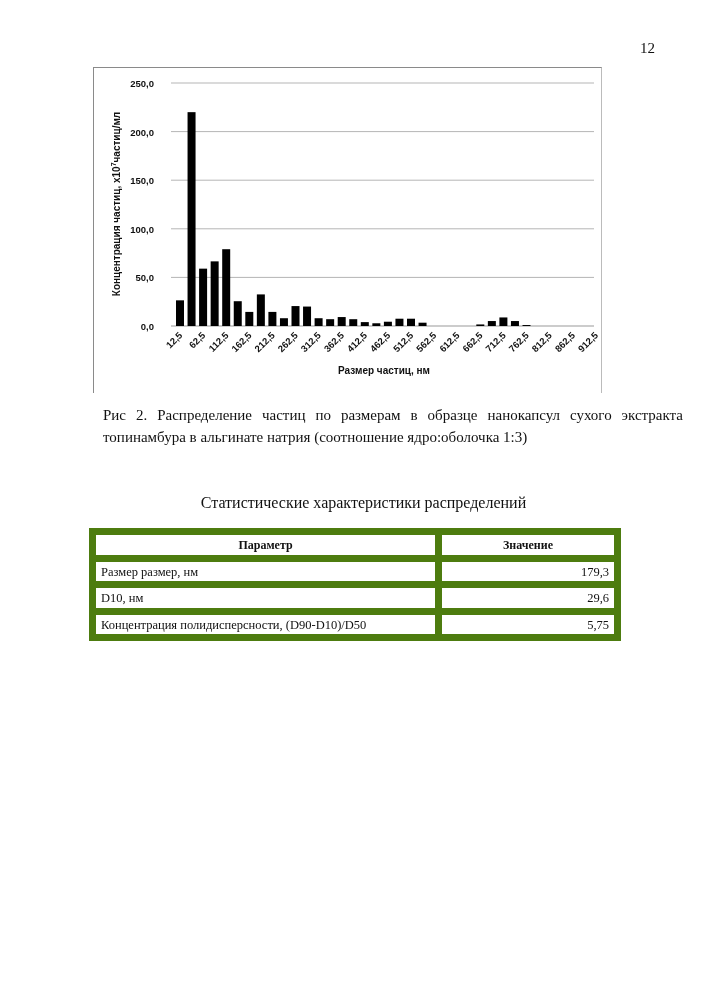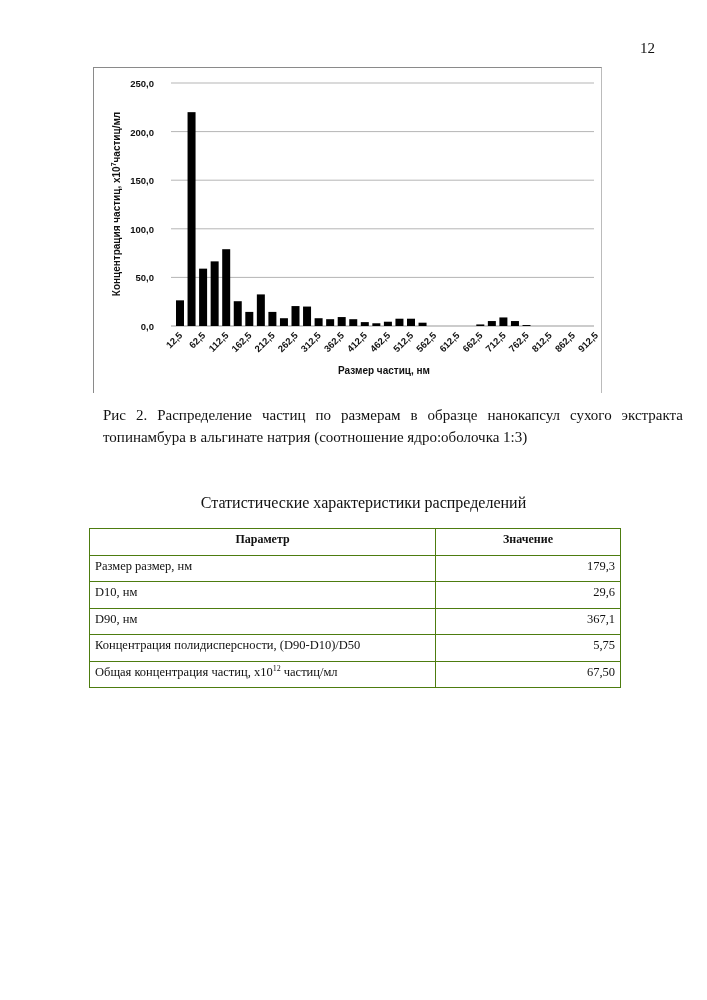--- a/index.html
+++ b/index.html
@@ -14,21 +14,21 @@
   .chart-svg text { font-family: "Liberation Sans", sans-serif; }
 
   .caption { position: absolute; left: 89px; top: 404px; width: 580px; font-size: 15px;
              line-height: 22px; text-align: justify; text-align-last: left; margin-left: 14px; }
 
   .table-title { position: absolute; left: 98px; top: 494px; width: 531px; text-align: center;
                  font-size: 16px; }
 
   .stats-table { position: absolute; left: 89px; top: 528px; width: 532px;
                  border-collapse: collapse; font-size: 12.5px; }
-  .stats-table td, .stats-table th { border: 1px solid #4d7c0f; height: 26.5px; padding: 0 5px;
+  .stats-table td, .stats-table th { border: 7px solid #4d7c0f; height: 26.5px; padding: 0 5px;
                  vertical-align: top; padding-top: 3px; box-sizing: border-box; }
   .stats-table th { font-weight: bold; text-align: center; font-size: 12px; }
   .stats-table td.val { text-align: right; }
   .col-param { width: 346px; }
   sup { font-size: 8px; vertical-align: super; line-height: 0; }
 </style>
 </head>
 <body>
 
 <div class="page-number">12</div>
@@ -112,25 +112,17 @@
   <tbody>
     <tr>
       <td>Размер размер, нм</td>
       <td class="val">179,3</td>
     </tr>
     <tr>
       <td>D10, нм</td>
       <td class="val">29,6</td>
     </tr>
     <tr>
-      <td>D90, нм</td>
-      <td class="val">367,1</td>
-    </tr>
-    <tr>
       <td>Концентрация полидисперсности, (D90-D10)/D50</td>
       <td class="val">5,75</td>
-    </tr>
-    <tr>
-      <td><span>Общая концентрация частиц, x10</span><sup>12</sup><span> частиц/мл</span></td>
-      <td class="val">67,50</td>
     </tr>
   </tbody>
 </table>
 
 </body></html>

